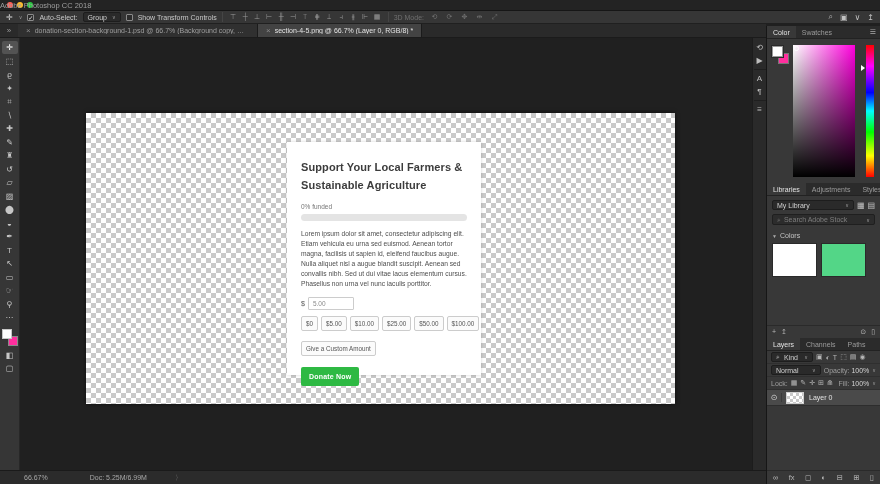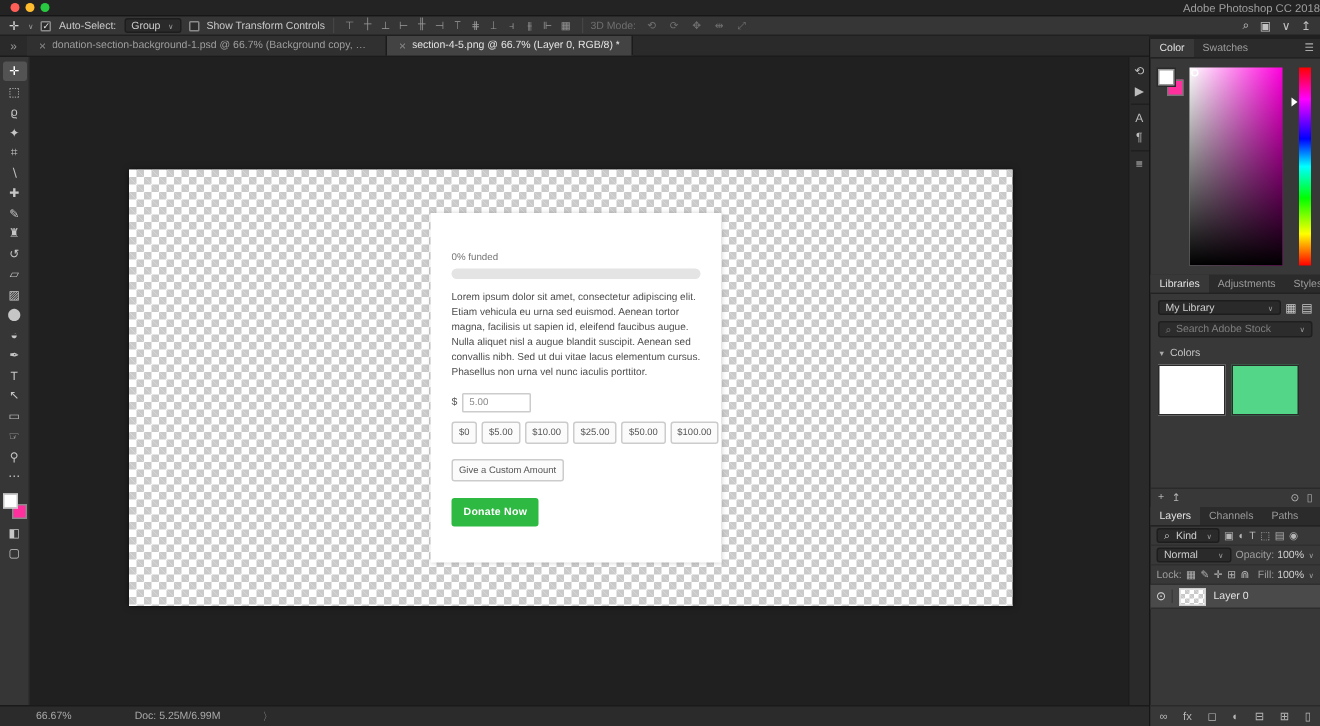--- a/index.html
+++ b/index.html
@@ -5,21 +5,21 @@
   * { margin:0; padding:0; box-sizing:border-box; }
   html,body { width:880px; height:484px; overflow:hidden; background:#1e1e1e;
     font-family:"Liberation Sans", sans-serif; -webkit-font-smoothing:antialiased; }
   #app { position:relative; width:880px; height:484px; background:#202020; overflow:hidden; }
 
   
   .titlebar { position:absolute; top:0; left:0; right:0; height:11px; background:#232323;
     border-bottom:1px solid #161616; display:flex; align-items:center; }
   .lights { display:flex; gap:4px; margin-left:7px; }
   .light { width:6px; height:6px; border-radius:50%; }
-  .title { position:absolute; left:0; right:0; text-align:right; font-size:7.5px; color:#9f9f9f; }
+  .title { position:absolute; left:0; right:0; text-align:left; font-size:7.5px; color:#9f9f9f; }
 
   
   .optionsbar { position:absolute; top:11px; left:0; right:0; height:13px; background:#363636;
     border-bottom:1px solid #202020; display:flex; align-items:center; gap:5px; padding:0 6px;
     font-size:7px; color:#c9c9c9; white-space:nowrap; }
   .ob-icon { font-size:8px; color:#d5d5d5; }
   .chev { font-size:5px; color:#999; margin-left:1px; }
   .checkbox { width:7px; height:7px; border:1px solid #8a8a8a; border-radius:1px; display:inline-flex;
     align-items:center; justify-content:center; font-size:6px; color:#e8e8e8; background:#2c2c2c; }
   .dropdown { background:#2a2a2a; border:1px solid #1d1d1d; border-radius:2px; height:10px;
@@ -251,20 +251,21 @@
       </div>
       <span id="tool-extra" style="display:flex;flex-direction:column;align-items:center;margin-top:3px;">
           <span class="tool">◧</span>
           <span class="tool">▢</span>
         </span>
     </div>
 
     <div class="canvas-area">
       <div class="canvas checker">
         <div class="card">
+          <h1>Support Your Local Farmers &amp; Sustainable Agriculture</h1>
           <div class="funded">0% funded</div>
           <div class="progress">
               <i id="progress-fill" style="width: 0%; background: rgb(83, 214, 135);"></i>
             </div>
           <div class="desc">Lorem ipsum dolor sit amet, consectetur adipiscing elit. Etiam vehicula eu urna sed euismod. Aenean tortor magna, facilisis ut sapien id, eleifend faucibus augue. Nulla aliquet nisl a augue blandit suscipit. Aenean sed convallis nibh. Sed ut dui vitae lacus elementum cursus. Phasellus non urna vel nunc iaculis porttitor.</div>
           <div class="amount-row">
             <span class="cur">$</span>
             <input class="amount-input" value="5.00" style="">
           </div>
           <div class="levels" id="levels">

